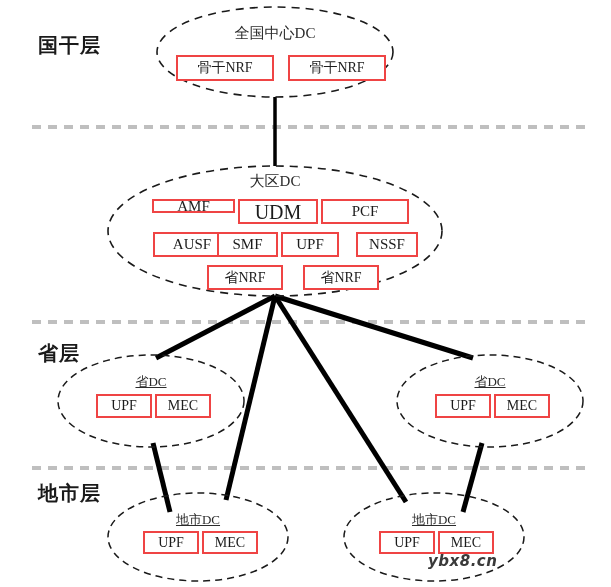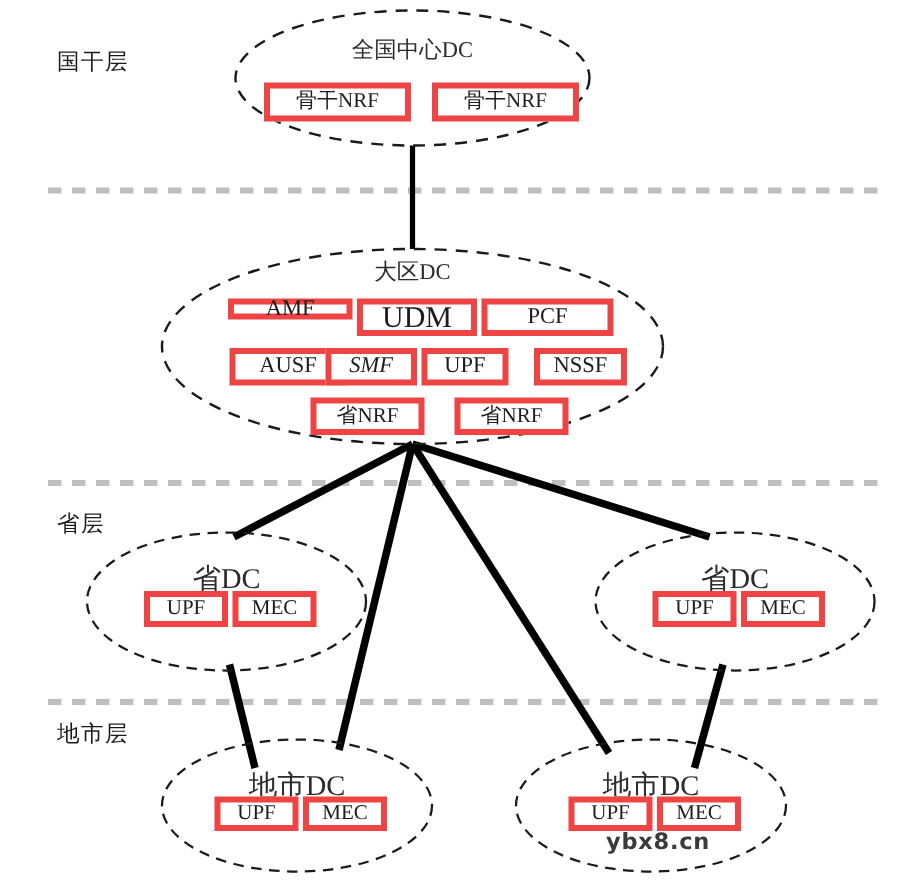--- a/index.html
+++ b/index.html
@@ -20,47 +20,48 @@
     left: 0;
     top: 0;
     width: 611px;
     height: 587px;
   }
 
   
   .layer-label {
     position: absolute;
     font-family: "DejaVu Sans", "Liberation Sans", sans-serif;
-    font-weight: normal;
-    font-size: 15px;
+    font-weight: bold;
+    font-size: 20px;
     letter-spacing: 1px;
     color: #1a1a1a;
     white-space: nowrap;
     text-align: center;
   }
 
   
   .dc-title {
     position: absolute;
     font-family: "Liberation Serif", "DejaVu Serif", serif;
     font-size: 15px;
     color: #2b2b2b;
     white-space: nowrap;
     transform: translateX(-50%);
     text-align: center;
   }
   .dc-title.small {
-    font-size: 19px;
+    font-size: 13px;
+    text-decoration: underline;
   }
 
   
   .nf-box {
     position: absolute;
     box-sizing: border-box;
-    border: 4px solid #ef4444;
+    border: 2px solid #ef4444;
     background: #ffffff;
     color: #1c1c1c;
     font-family: "Liberation Serif", "DejaVu Serif", serif;
     display: flex;
     align-items: center;
     justify-content: center;
     white-space: nowrap;
     line-height: 1;
   }
 
@@ -115,21 +116,21 @@
   <div class="nf-box" style="left:176px; top:55px; width:98px; height:26px; font-size:14px;">骨干NRF</div>
   <div class="nf-box" style="left:288px; top:55px; width:98px; height:26px; font-size:14px;">骨干NRF</div>
 
   <div class="dc-title" style="left:275px; top:172px;">大区DC</div>
 
   <div class="nf-box" style="left:152px; top:199px; width:83px; height:14px; font-size:15px;">AMF</div>
   <div class="nf-box" style="left:238px; top:199px; width:80px; height:25px; font-size:20px;">UDM</div>
   <div class="nf-box" style="left:321px; top:199px; width:88px; height:25px; font-size:15px;">PCF</div>
 
   <div class="nf-box" style="left:153px; top:232px; width:78px; height:25px; font-size:15px;">AUSF</div>
-  <div class="nf-box" style="left:217px; top:232px; width:61px; height:25px; font-size:15px;font-style:italic;">SMF</div>
+  <div class="nf-box" style="left:217px; top:232px; width:61px; height:25px; font-size:15px;">SMF</div>
   <div class="nf-box" style="left:281px; top:232px; width:58px; height:25px; font-size:15px;">UPF</div>
   <div class="nf-box" style="left:356px; top:232px; width:62px; height:25px; font-size:15px;">NSSF</div>
 
   <div class="nf-box" style="left:207px; top:265px; width:76px; height:25px; font-size:14px;">省NRF</div>
   <div class="nf-box" style="left:303px; top:265px; width:76px; height:25px; font-size:14px;">省NRF</div>
 
   <div class="dc-title small" style="left:151px; top:373px;">省DC</div>
   <div class="nf-box" style="left:96px; top:394px; width:56px; height:24px; font-size:14px;">UPF</div>
   <div class="nf-box" style="left:155px; top:394px; width:56px; height:24px; font-size:14px;">MEC</div>
 
@@ -138,15 +139,15 @@
   <div class="nf-box" style="left:494px; top:394px; width:56px; height:24px; font-size:14px;">MEC</div>
 
   <div class="dc-title small" style="left:198px; top:511px;">地市DC</div>
   <div class="nf-box" style="left:143px; top:531px; width:56px; height:23px; font-size:14px;">UPF</div>
   <div class="nf-box" style="left:202px; top:531px; width:56px; height:23px; font-size:14px;">MEC</div>
 
   <div class="dc-title small" style="left:434px; top:511px;">地市DC</div>
   <div class="nf-box" style="left:379px; top:531px; width:56px; height:23px; font-size:14px;">UPF</div>
   <div class="nf-box" style="left:438px; top:531px; width:56px; height:23px; font-size:14px;">MEC</div>
 
-  <div class="watermark" style="left:404px; top:552px;">ybx8.cn</div>
+  <div class="watermark" style="left:428px; top:552px;font-style:italic;">ybx8.cn</div>
 
 </div>
 
 </body></html>

